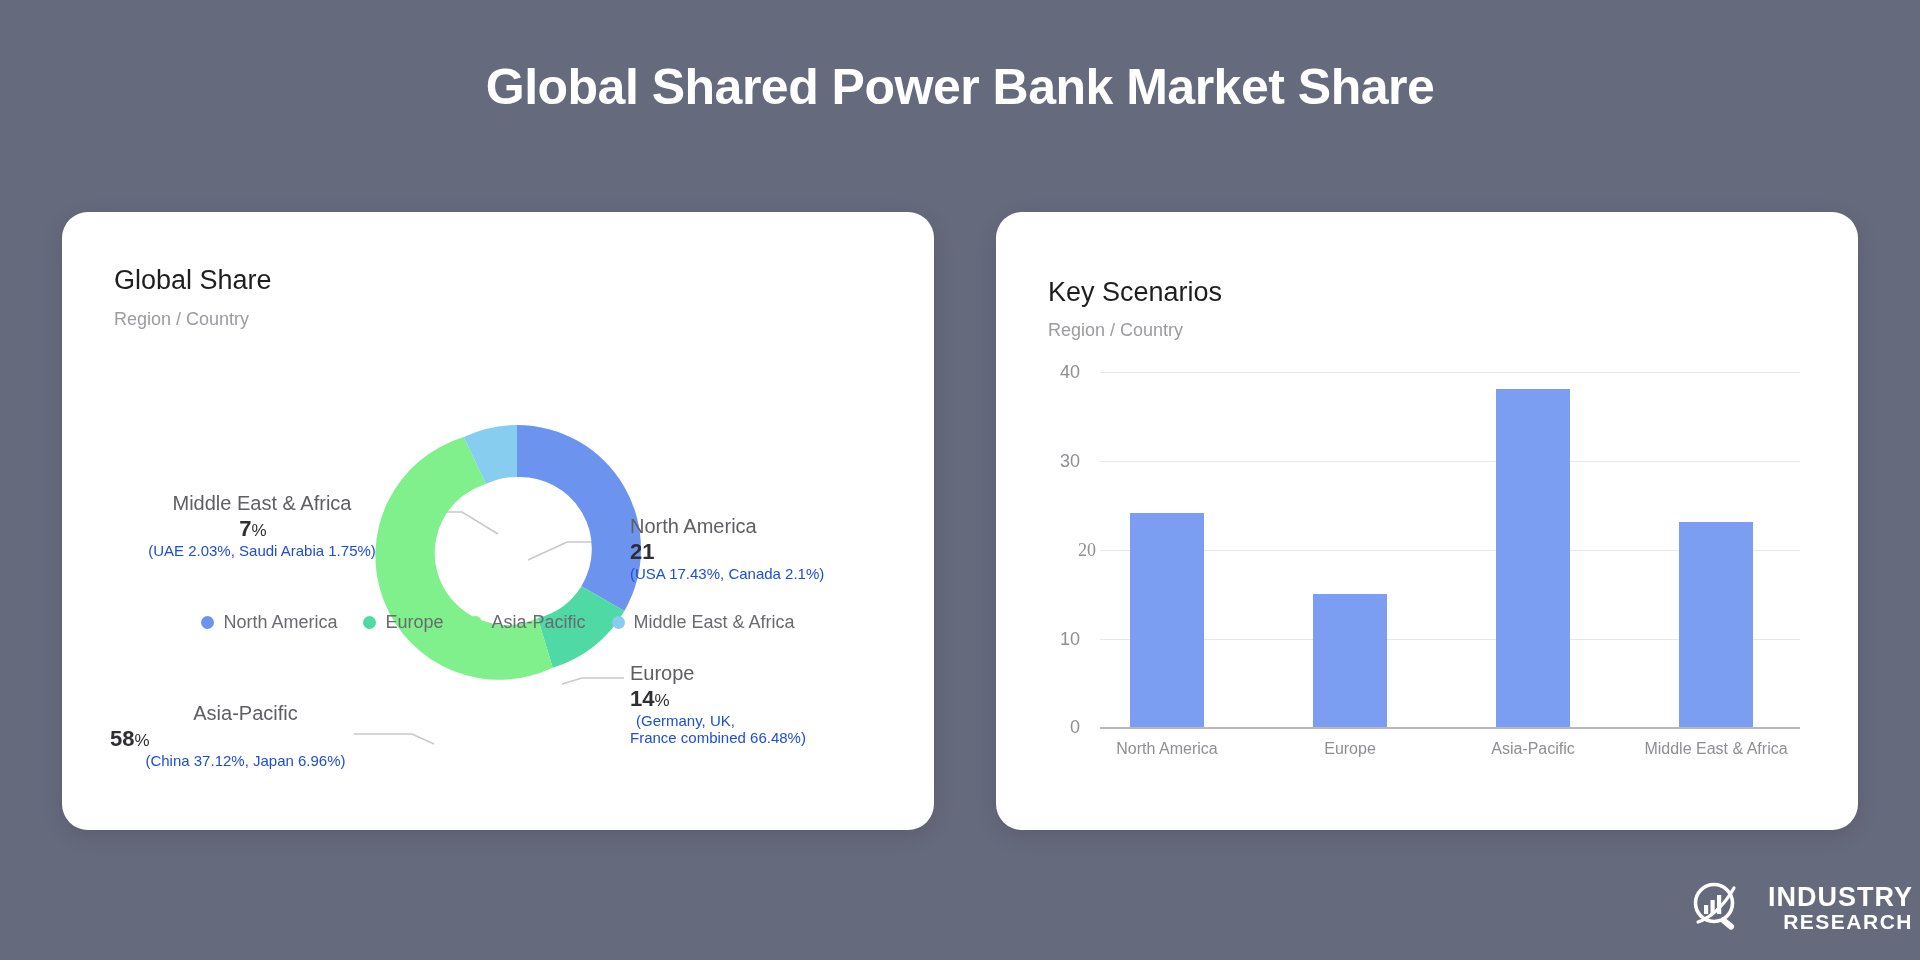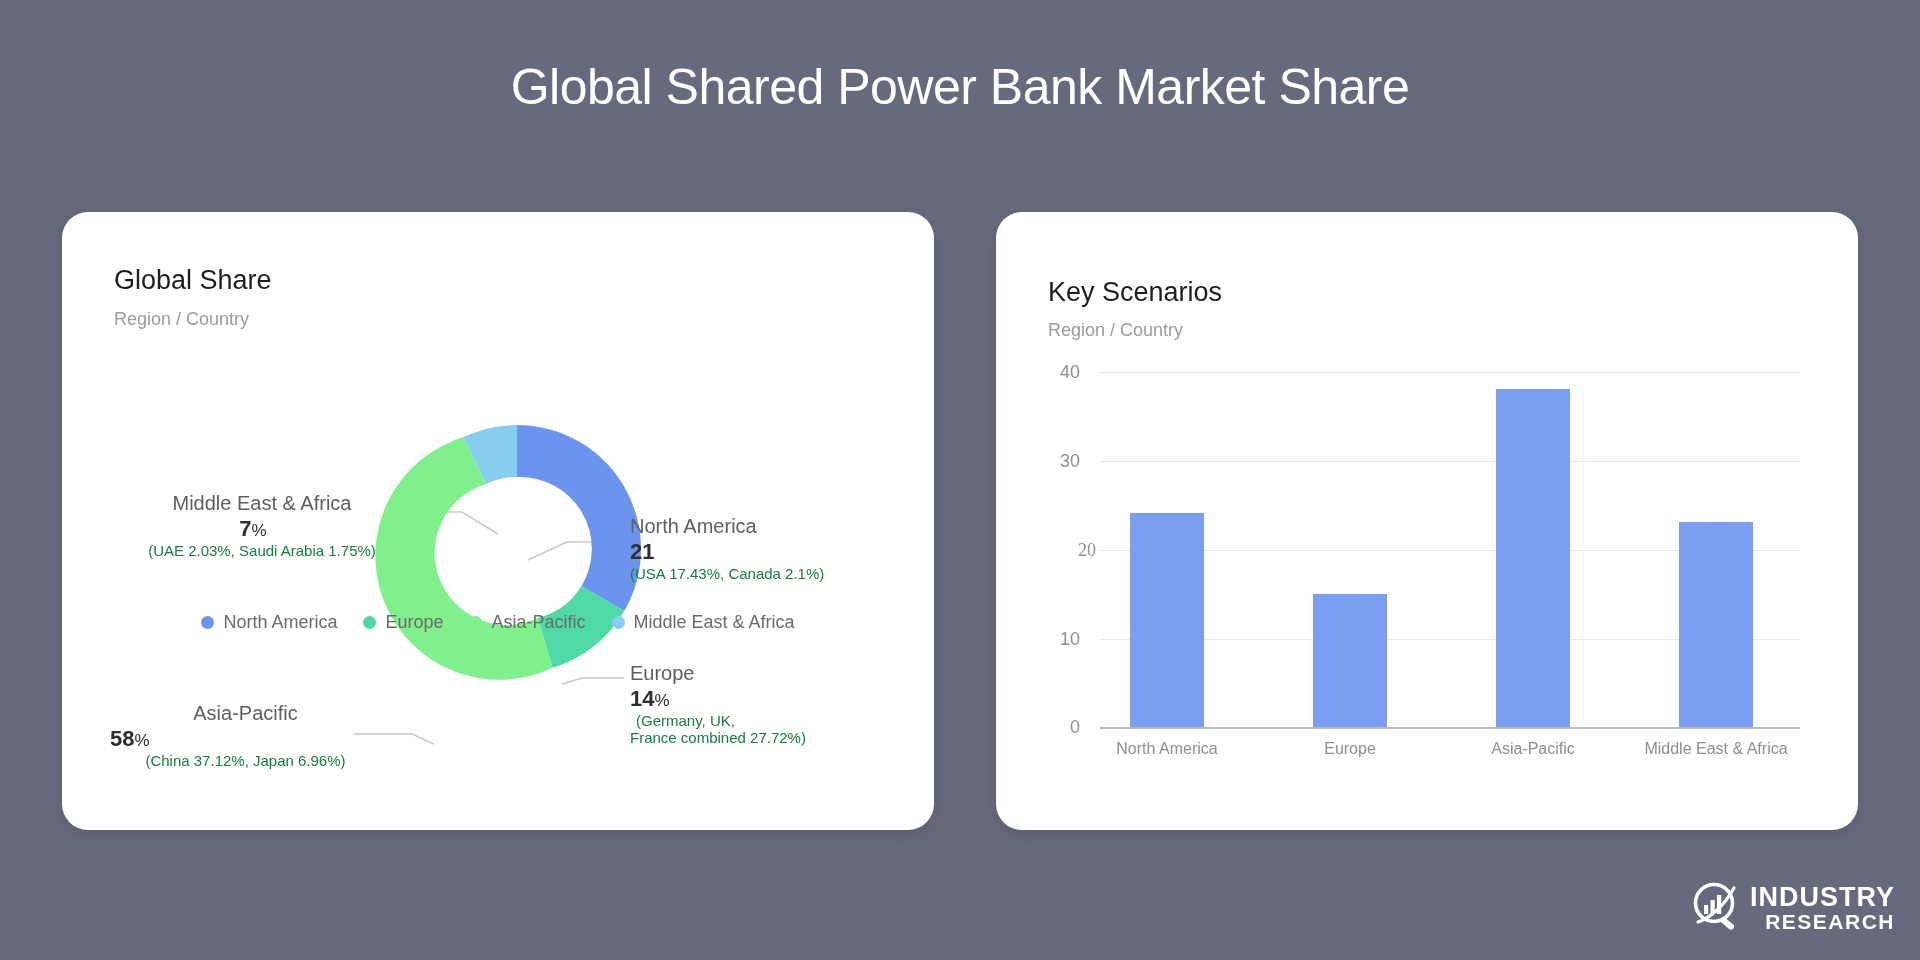--- a/index.html
+++ b/index.html
@@ -10,21 +10,21 @@
     overflow: hidden;
   }
   .page { position: relative; width: 1920px; height: 960px; background: #666a7d; }
 
   .main-title {
     position: absolute;
     top: 58px; left: 0; width: 1920px;
     text-align: center;
     color: #ffffff;
     font-size: 50px;
-    font-weight: normal;
+    font-weight: bold;
     letter-spacing: -0.5px;
   }
 
   .card {
     position: absolute;
     background: #ffffff;
     border-radius: 26px;
     box-shadow: 0 6px 22px rgba(0,0,0,0.12);
     padding-left: 11px;
   }
@@ -48,21 +48,21 @@
   #card-right .card-subtitle { left: 52px; top: 108px; }
 
   
   .donut-wrap { position: absolute; left: 280px; top: 162px; width: 350px; height: 350px; }
   .donut-svg  { display: block; }
 
   .callout { position: absolute; line-height: 1.18; }
   .callout .c-name { font-size: 20px; color: #5e5e63; white-space: nowrap; }
   .callout .c-val  { font-size: 22px; color: #2f2f33; font-weight: bold; white-space: nowrap; }
   .callout .c-val .c-pct { font-size: 17px; font-weight: normal; }
-  .callout .c-sub  { font-size: 15px; color: #15803d; white-space: nowrap; }
+  .callout .c-sub  { font-size: 15px; color: #1d4ed8; white-space: nowrap; }
   .callout.right { text-align: left; }
 
   #callout-mea { left: 40px; top: 280px; text-align: right; width: 320px; }
   #callout-mea .c-name { text-align: center; }
   #callout-mea .c-val  { text-align: center; padding-right: 18px; }
   #callout-mea .c-sub  { text-align: center; }
 
   #callout-na { left: 568px; top: 303px; }
   #callout-eu { left: 568px; top: 450px; }
 
@@ -90,21 +90,21 @@
     position: absolute; width: 46px; text-align: right;
     font-size: 18px; color: #8e8e94;
   }
   .bar { position: absolute; background: #7b9ef2; }
   .xtick {
     position: absolute; text-align: center;
     font-size: 16px; color: #8e8e94; white-space: nowrap;
   }
 
   
-  .logo { position: absolute; left: 1690px; top: 880px; display: flex; align-items: center; gap: 4px; }
+  .logo { position: absolute; left: 1690px; top: 880px; display: flex; align-items: center; gap: 22px; }
   .logo-text { display: flex; flex-direction: column; line-height: 1; }
   .logo-top { font-size: 27px; font-weight: bold; color: #ffffff; letter-spacing: 1px; }
   .logo-bot { font-size: 21px; font-weight: bold; color: #ffffff; letter-spacing: 1.5px; align-self: flex-end; }
 </style>
 </head>
 <body>
 
 <div class="page">
 
   <div class="main-title">Global Shared Power Bank Market Share</div>
@@ -144,21 +144,21 @@
     <div class="callout right" id="callout-na">
       <div class="c-name">North America</div>
       <div class="c-val"><span>21</span><span class="c-pct"></span></div>
       <div class="c-sub">(USA 17.43%, Canada 2.1%)</div>
     </div>
 
     <div class="callout right" id="callout-eu">
       <div class="c-name">Europe</div>
       <div class="c-val"><span>14</span><span class="c-pct">%</span></div>
       <div class="c-sub" style="padding-left:6px">(Germany, UK,</div>
-      <div class="c-sub">France combined 27.72%)</div>
+      <div class="c-sub">France combined 66.48%)</div>
     </div>
 
     <div class="callout" id="callout-ap">
       <div class="c-name">Asia-Pacific</div>
       <div class="c-val"><span>58</span><span class="c-pct">%</span></div>
       <div class="c-sub">(China 37.12%, Japan 6.96%)</div>
     </div>
 
     <div class="legend">
       <div class="legend-item">

